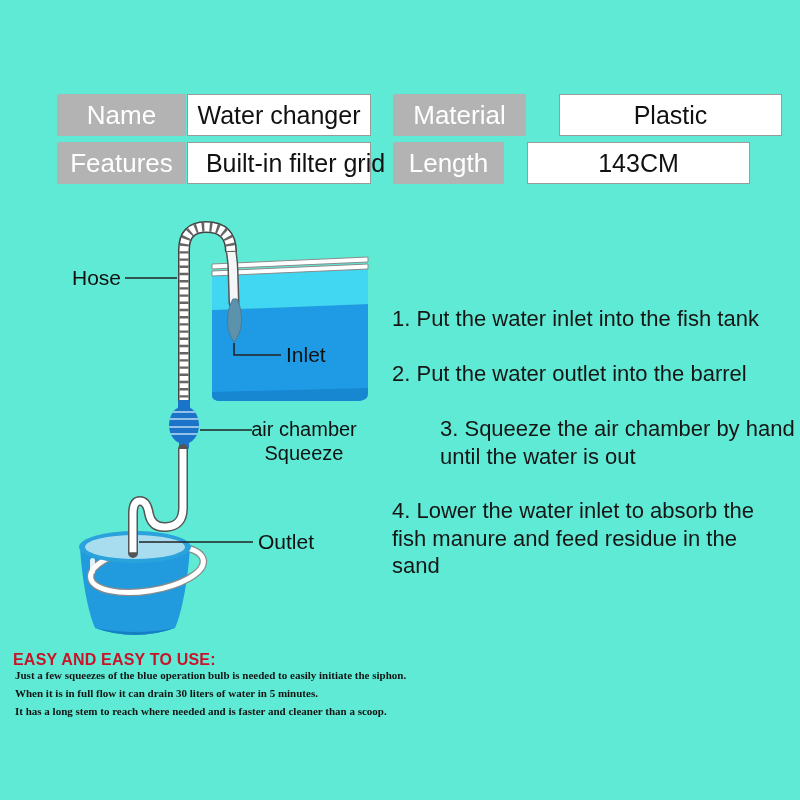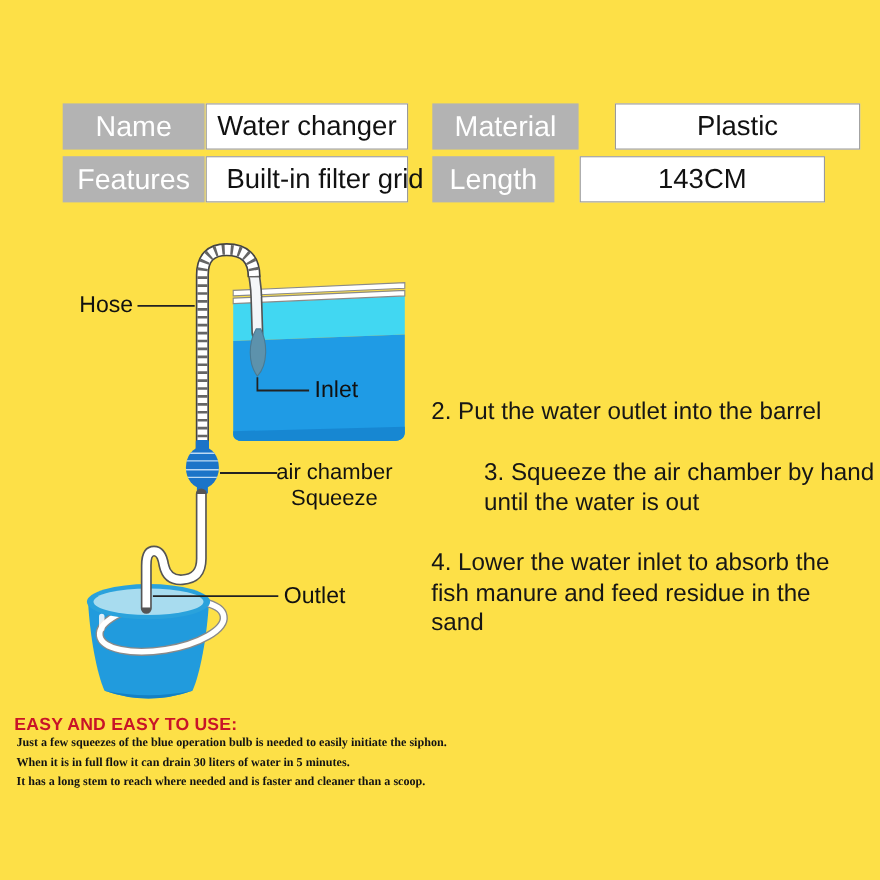--- a/index.html
+++ b/index.html
@@ -1,16 +1,16 @@
 <!DOCTYPE html>
 <html><head>
 <meta charset="utf-8">
 <style>
   html,body{margin:0;padding:0;background:#fff;}
-  #stage{position:relative;width:800px;height:800px;background:#fde047;overflow:hidden;
+  #stage{position:relative;width:800px;height:800px;background:#5eead4;overflow:hidden;
          font-family:"Liberation Sans",sans-serif;}
   .abs{position:absolute;}
 
   
   .cell{position:absolute;height:42px;display:flex;align-items:center;justify-content:center;
         box-sizing:border-box;white-space:nowrap;}
   .cell.label{background:#b3b3b3;color:#ffffff;font-size:26px;}
   .cell.value{background:#ffffff;border:1px solid #9a9a9a;color:#111111;font-size:25px;}
 
   
@@ -118,20 +118,21 @@
 
   <div class="diag-label" style="left:72px;top:266px;">Hose</div>
   <div class="diag-label" style="left:286px;top:343px;">Inlet</div>
   <div class="diag-label center" style="left:247px;top:417px;width:114px;font-size:20px;">
     <div>air chamber</div>
     <div>Squeeze</div>
   </div>
   <div class="diag-label" style="left:258px;top:530px;">Outlet</div>
 
 
+  <div class="instr" style="top:305px;">1. Put the water inlet into the fish tank</div>
   <div class="instr" style="top:360px;">2. Put the water outlet into the barrel</div>
   <div class="instr" style="top:415px;margin-left:48px;">3. Squeeze the air chamber by hand until the water is out</div>
   <div class="instr" style="top:497px;">4. Lower the water inlet to absorb the fish manure and feed residue in the sand</div>
 
   <div id="use-heading">EASY AND EASY TO USE:</div>
   <div class="use-line" style="top:669px;">Just a few squeezes of the blue operation bulb is needed to easily initiate the siphon.</div>
   <div class="use-line" style="top:687px;">When it is in full flow it can drain 30 liters of water in 5 minutes.</div>
   <div class="use-line" style="top:705px;">It has a long stem to reach where needed and is faster and cleaner than a scoop.</div>
 
 </div>

